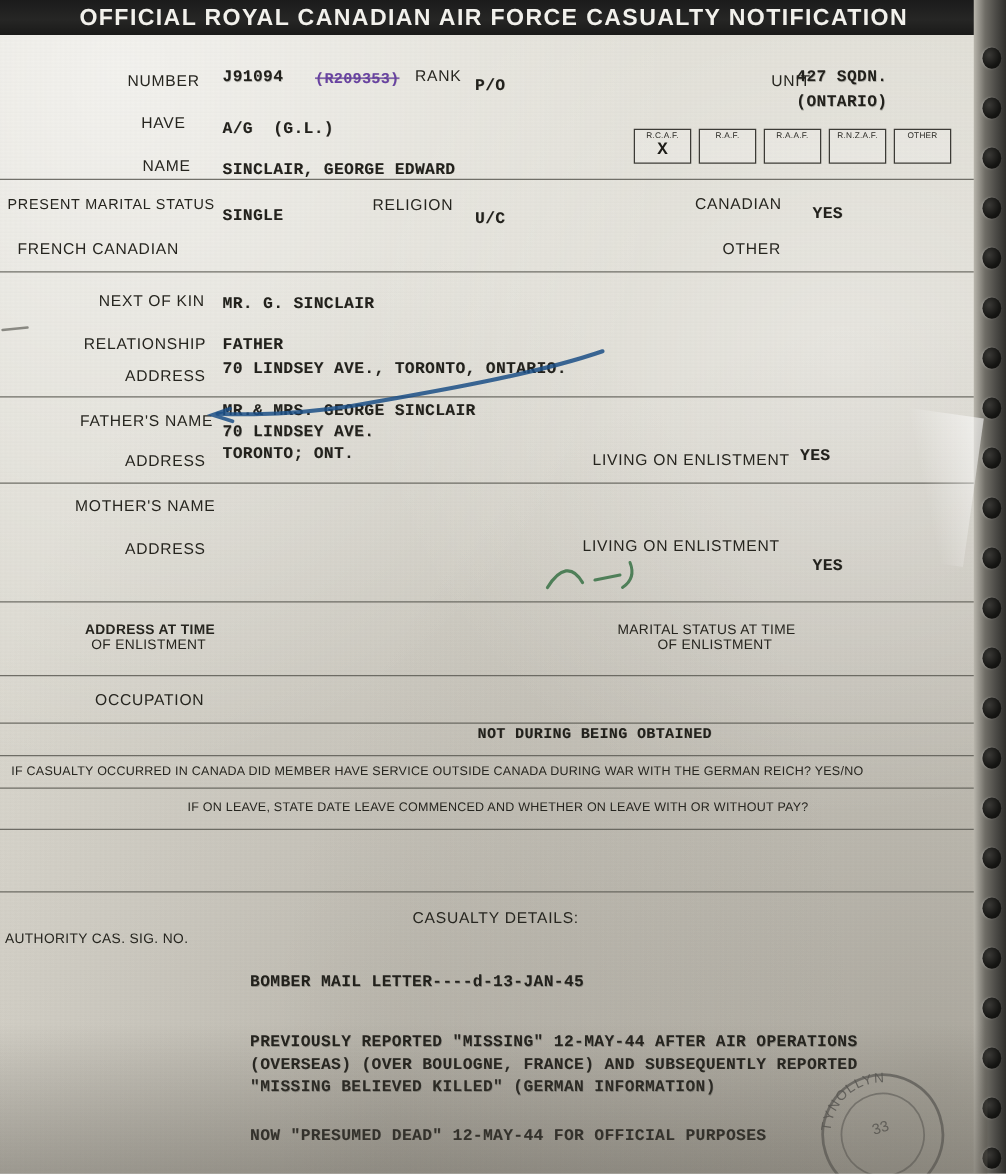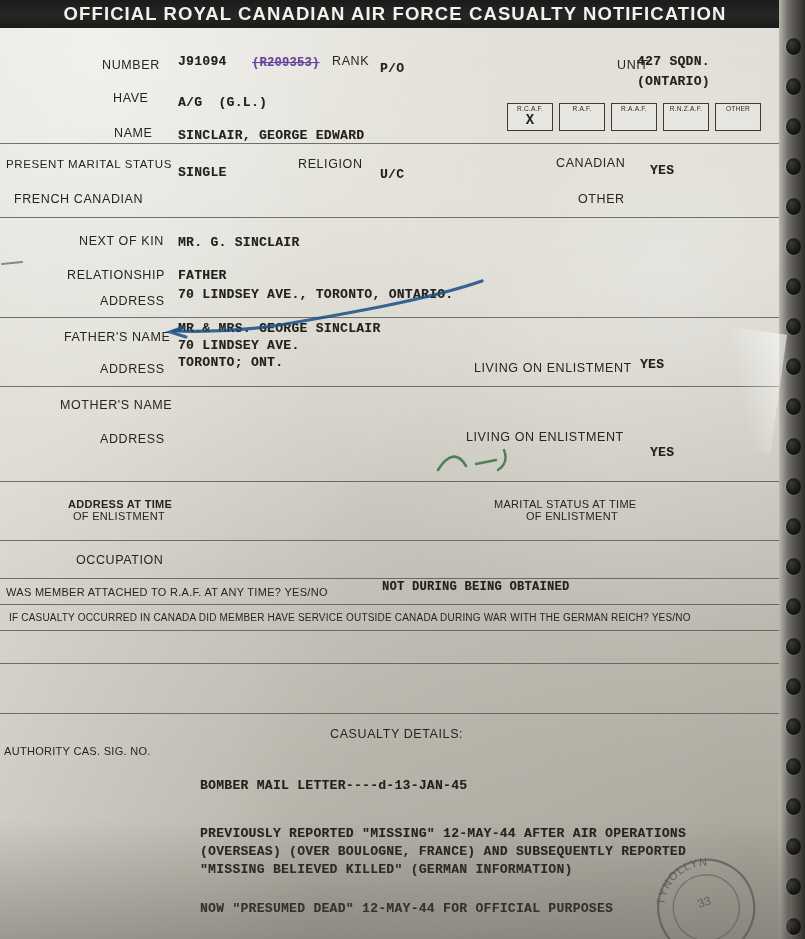--- a/index.html
+++ b/index.html
@@ -277,25 +277,25 @@
   <div class="tw" style="left:650px; top:445px;">YES</div>
 
   <div class="lbl sm" style="left:68px; top:498px;font-weight:bold;">ADDRESS AT TIME</div>
   <div class="lbl sm" style="left:73px; top:510px;">OF ENLISTMENT</div>
   <div class="lbl sm" style="left:494px; top:498px;">MARITAL STATUS AT TIME</div>
   <div class="lbl sm" style="left:526px; top:510px;">OF ENLISTMENT</div>
 
   <div class="lbl" style="left:76px; top:553px;">OCCUPATION</div>
   <div class="tw" style="left:178px; top:551px;"></div>
 
-  <div class="lbl sm" style="left:6px; top:586px;">WAS MEMBER ATTACHED TO R.A.F. AT ANY TIME?  YES/NO</div>
   <div class="tw small" style="left:382px; top:580px;">NOT DURING BEING OBTAINED</div>
 
   <div class="lbl xs" style="left:9px; top:612px;">IF CASUALTY OCCURRED IN CANADA DID MEMBER HAVE SERVICE OUTSIDE CANADA DURING WAR WITH THE GERMAN REICH?  YES/NO</div>
 
+  <div class="lbl xs" style="left:150px; top:641px;">IF ON LEAVE, STATE DATE LEAVE COMMENCED AND WHETHER ON LEAVE WITH OR WITHOUT PAY?</div>
 
   <div class="lbl" style="left:330px; top:727px;">CASUALTY DETAILS:</div>
   <div class="lbl sm" style="left:4px; top:745px;">AUTHORITY CAS. SIG. NO.</div>
 
   <div class="tw" style="left:200px; top:778px;">BOMBER MAIL LETTER----d-13-JAN-45</div>
   <div class="tw" style="left:200px; top:826px;">PREVIOUSLY REPORTED "MISSING" 12-MAY-44 AFTER AIR OPERATIONS</div>
   <div class="tw" style="left:200px; top:844px;">(OVERSEAS) (OVER BOULOGNE, FRANCE) AND SUBSEQUENTLY REPORTED</div>
   <div class="tw" style="left:200px; top:862px;">"MISSING BELIEVED KILLED" (GERMAN INFORMATION)</div>
   <div class="tw" style="left:200px; top:901px;">NOW "PRESUMED DEAD" 12-MAY-44 FOR OFFICIAL PURPOSES</div>
 

